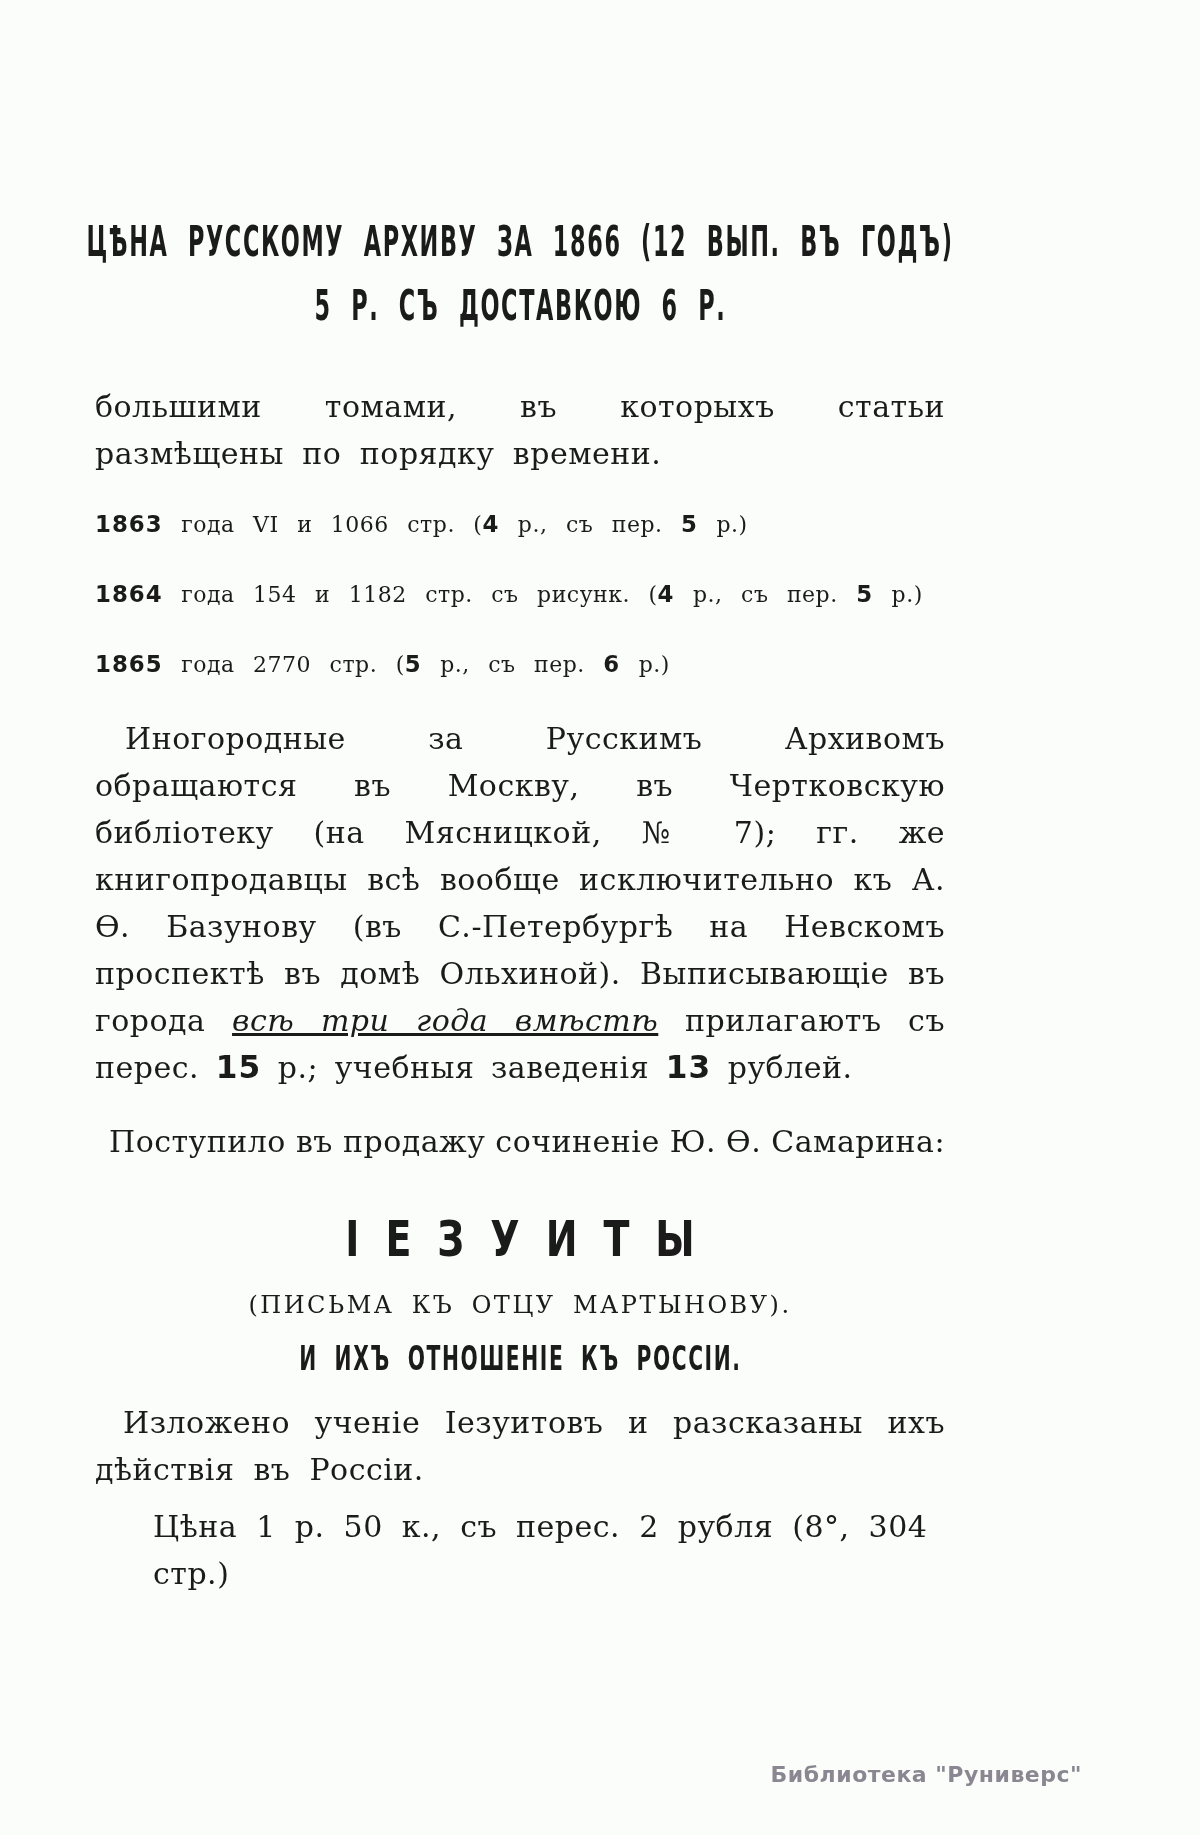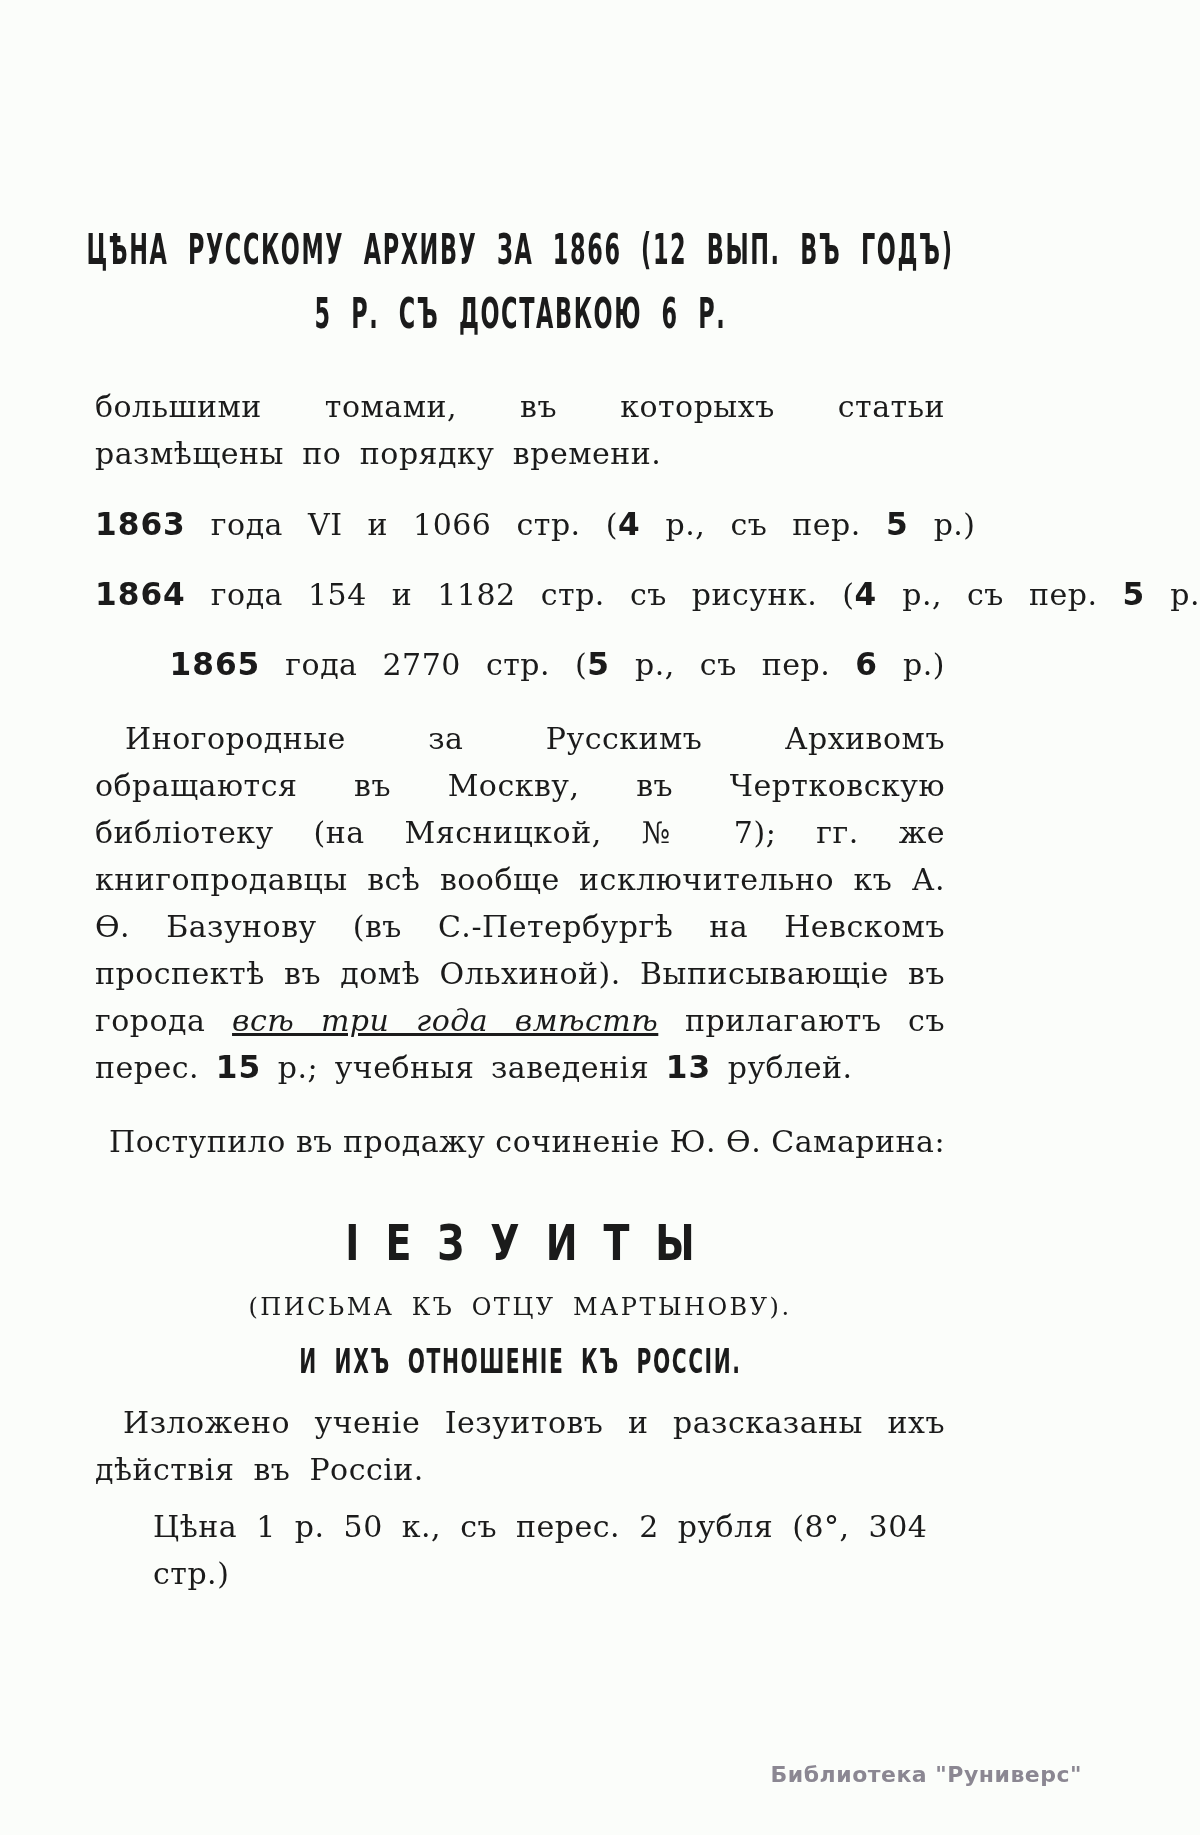--- a/index.html
+++ b/index.html
@@ -13,21 +13,21 @@
     background:#fbfdfa;
     color:#1b1b1b;
   }
   .col {
     position:absolute;
     left:95px; top:225px;
     width:850px;
   }
 
   
-  .flexc { display:flex; justify-content:center; align-items:center; }
+  .flexc { display:flex; justify-content:center; align-items:flex-start; }
   .mast1 { height:48px; margin-bottom:16px; }
   .mast2 { height:48px; margin-bottom:46px; }
   .cond {
     display:inline-block; white-space:nowrap;
     font-family:"DejaVu Sans", sans-serif;
     font-weight:700;
     font-size:28px;
     letter-spacing:2px;
     word-spacing:0.45em;
     transform:scale(0.80,1.50);
@@ -51,26 +51,25 @@
     font-size:30px;
     line-height:47px;
     letter-spacing:0.5px;
   }
   .just { text-align:justify; word-spacing:0.28em; }
   .indent { text-indent:30px; }
 
   .intro { margin-bottom:28px; }
 
   .vol {
-    font-size:30px;
+    font-size:22px;
     line-height:38px;
     word-spacing:0.5em;
     margin-bottom:31px;
     white-space:nowrap;
-    text-align:right;
   }
 
   .num {
     font-family:"DejaVu Sans", sans-serif;
     font-weight:700;
     font-size:1.04em;
     letter-spacing:1px;
   }
   .it { font-style:italic;text-decoration:underline; }
 

